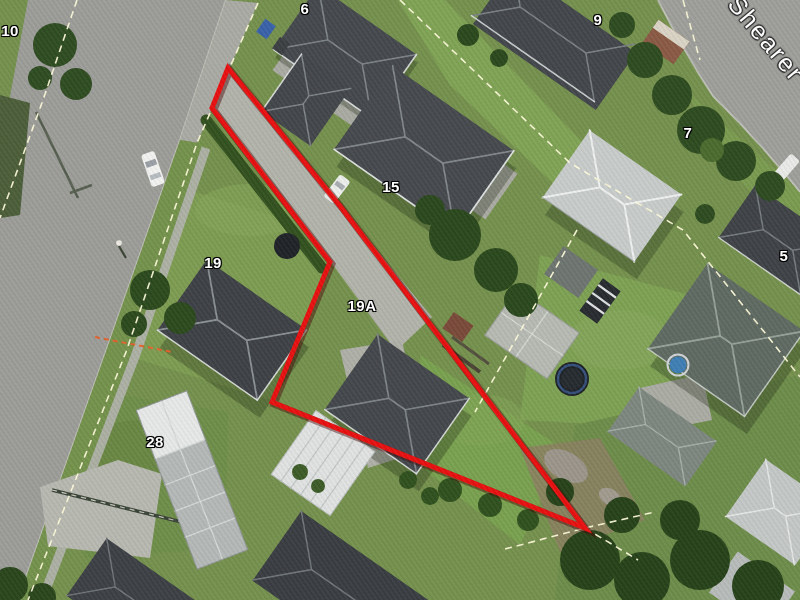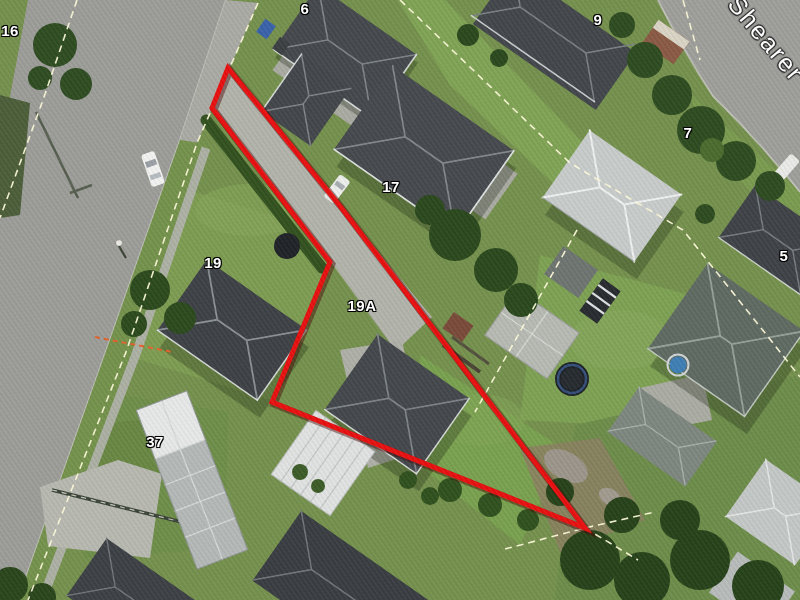--- a/index.html
+++ b/index.html
@@ -312,23 +312,23 @@
     <polyline points="683,0 700,60"></polyline>
   </g>
   <polyline points="95,337 172,352" stroke="#e2622b" stroke-width="2" stroke-dasharray="5 4" fill="none"></polyline>
 
   <polygon class="red-shadow" points="228,68 340,206 585,528 272,402 330,262 212,108"></polygon>
   <polygon class="red-main" points="228,68 340,206 585,528 272,402 330,262 212,108"></polygon>
 </svg>
 
 <div class="texture"></div>
 
-<span class="lbl" style="left:10px;top:30px">16</span>
+<span class="lbl" style="left:10px;top:30px">10</span>
 <span class="lbl" style="left:305px;top:8px">6</span>
 <span class="lbl" style="left:598px;top:19px">9</span>
-<span class="lbl" style="left:391px;top:186px">17</span>
+<span class="lbl" style="left:391px;top:186px">15</span>
 <span class="lbl" style="left:213px;top:262px">19</span>
 <span class="lbl" style="left:362px;top:305px">19A</span>
-<span class="lbl" style="left:155px;top:441px">37</span>
+<span class="lbl" style="left:155px;top:441px">28</span>
 <span class="lbl" style="left:688px;top:132px">7</span>
 <span class="lbl" style="left:784px;top:255px">5</span>
 <span class="street-lbl">Shearer</span>
 </div>
 
 </body></html>

